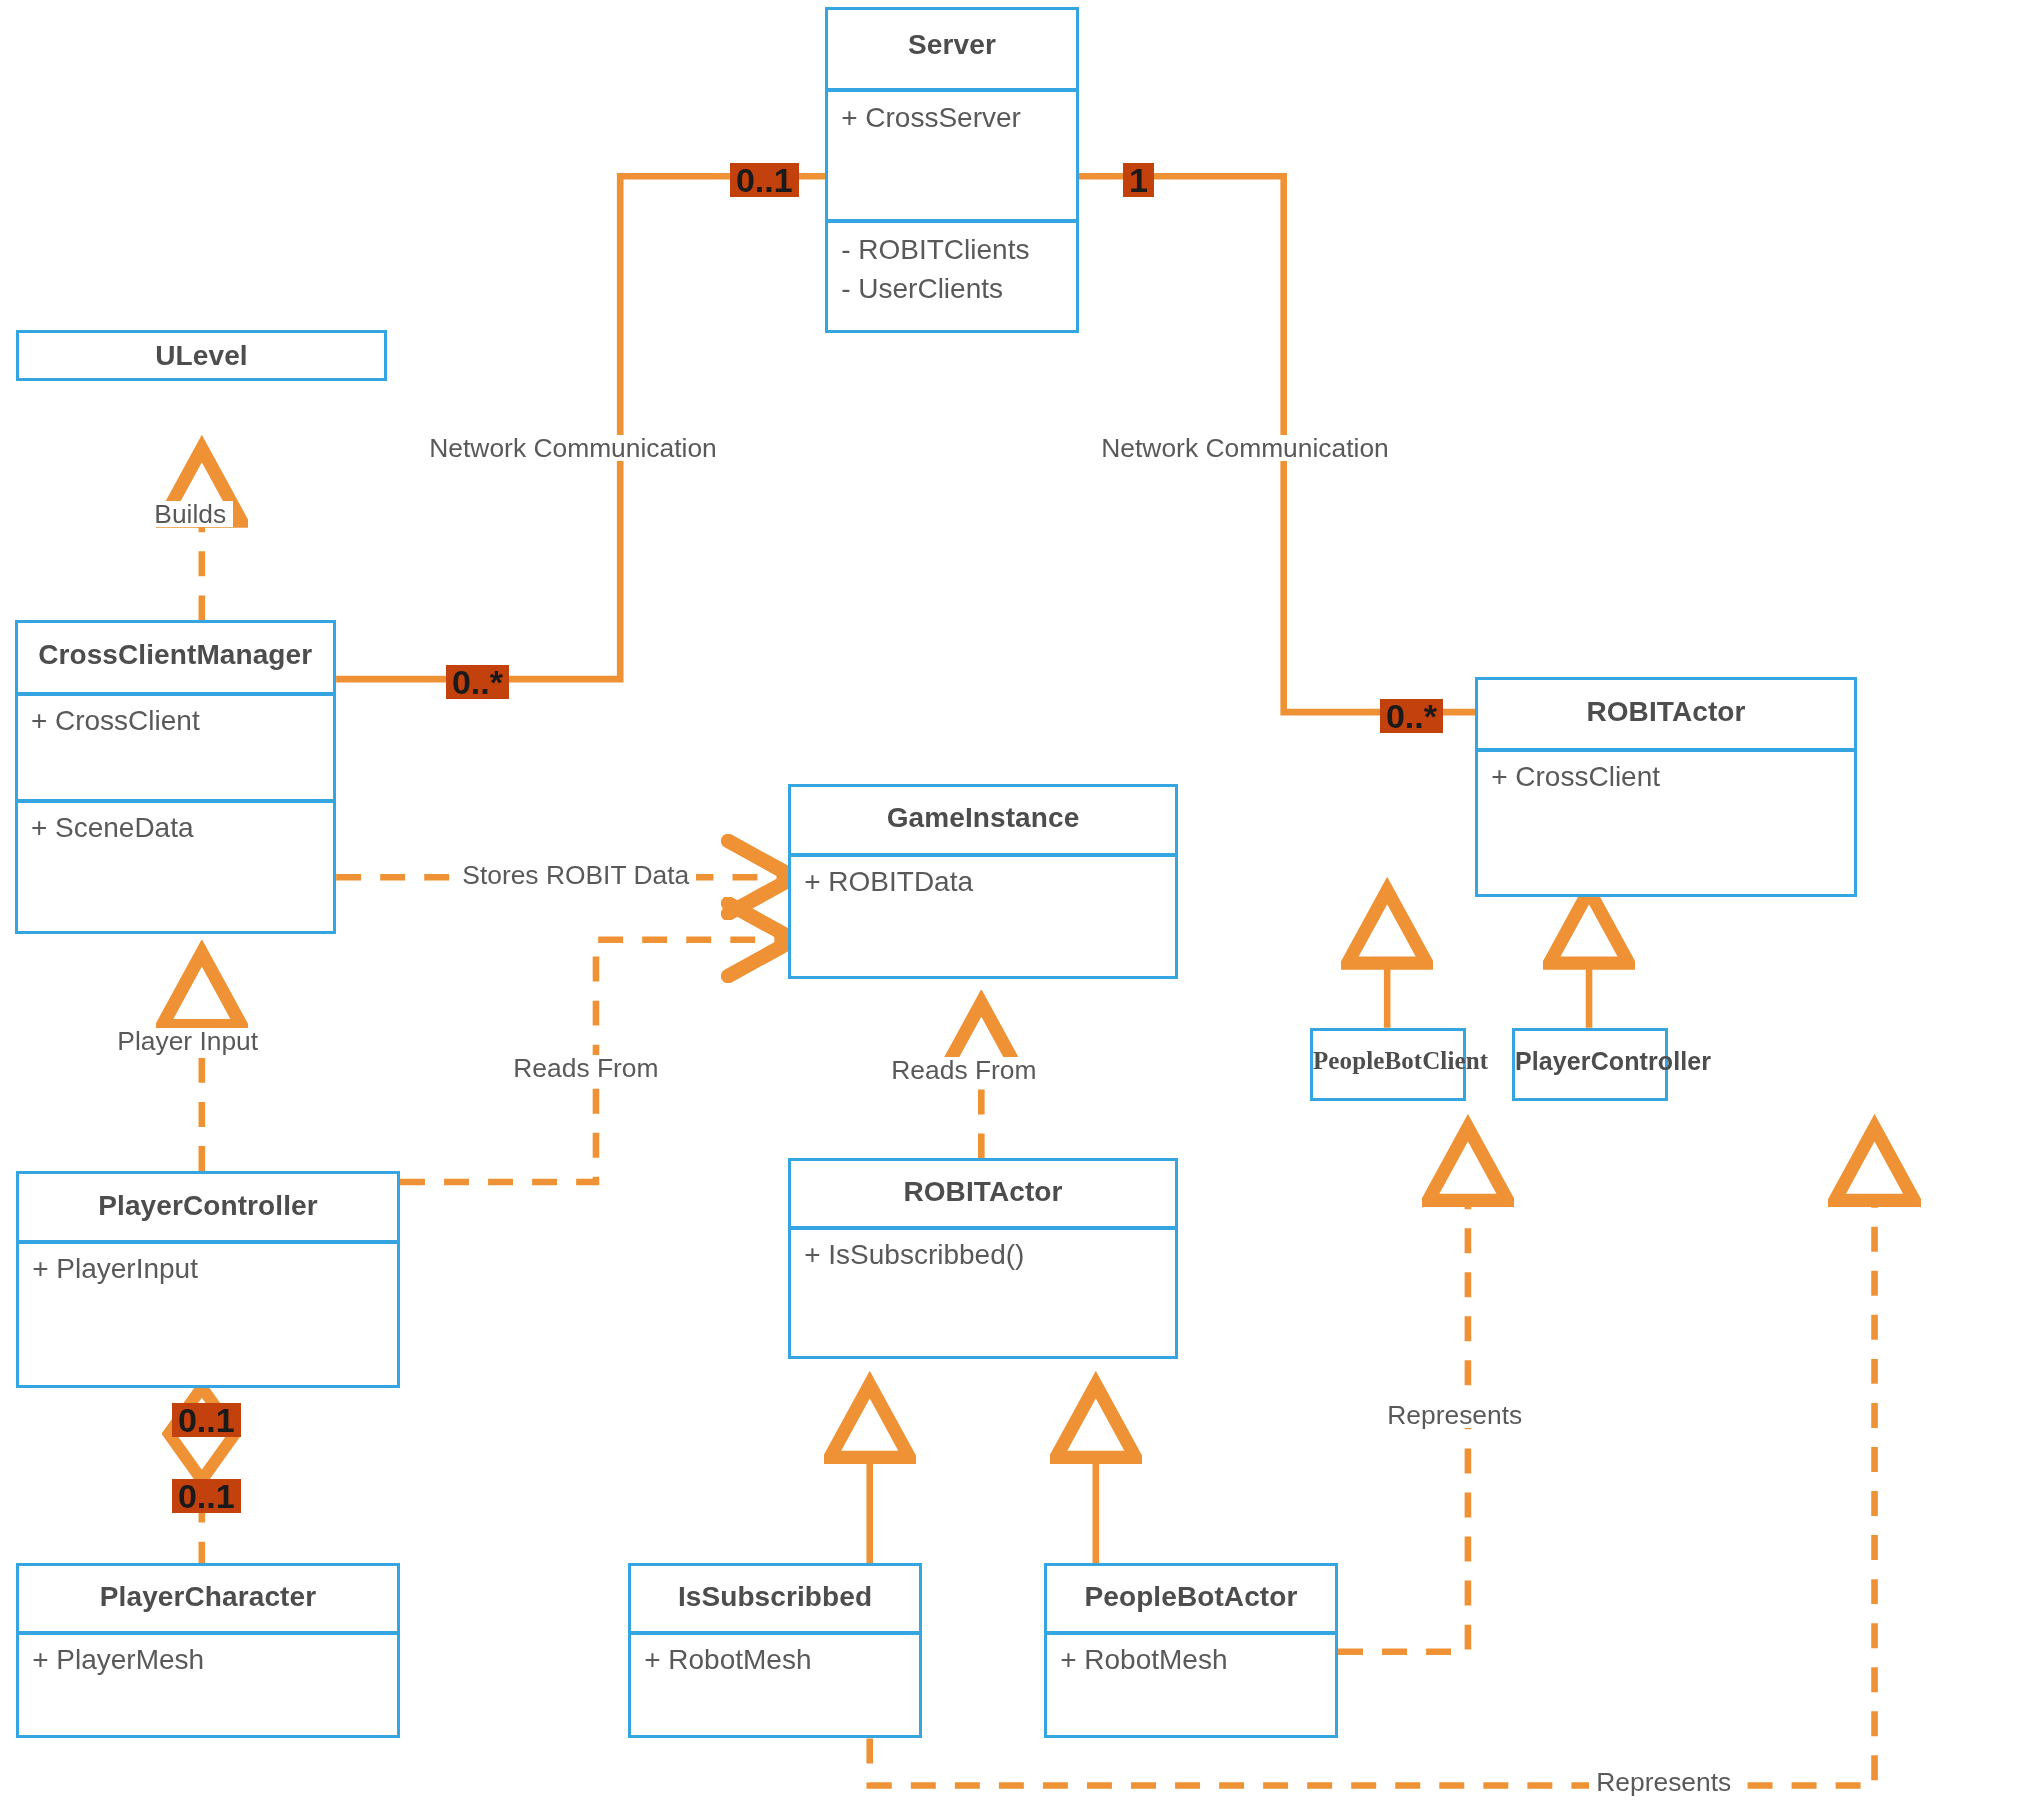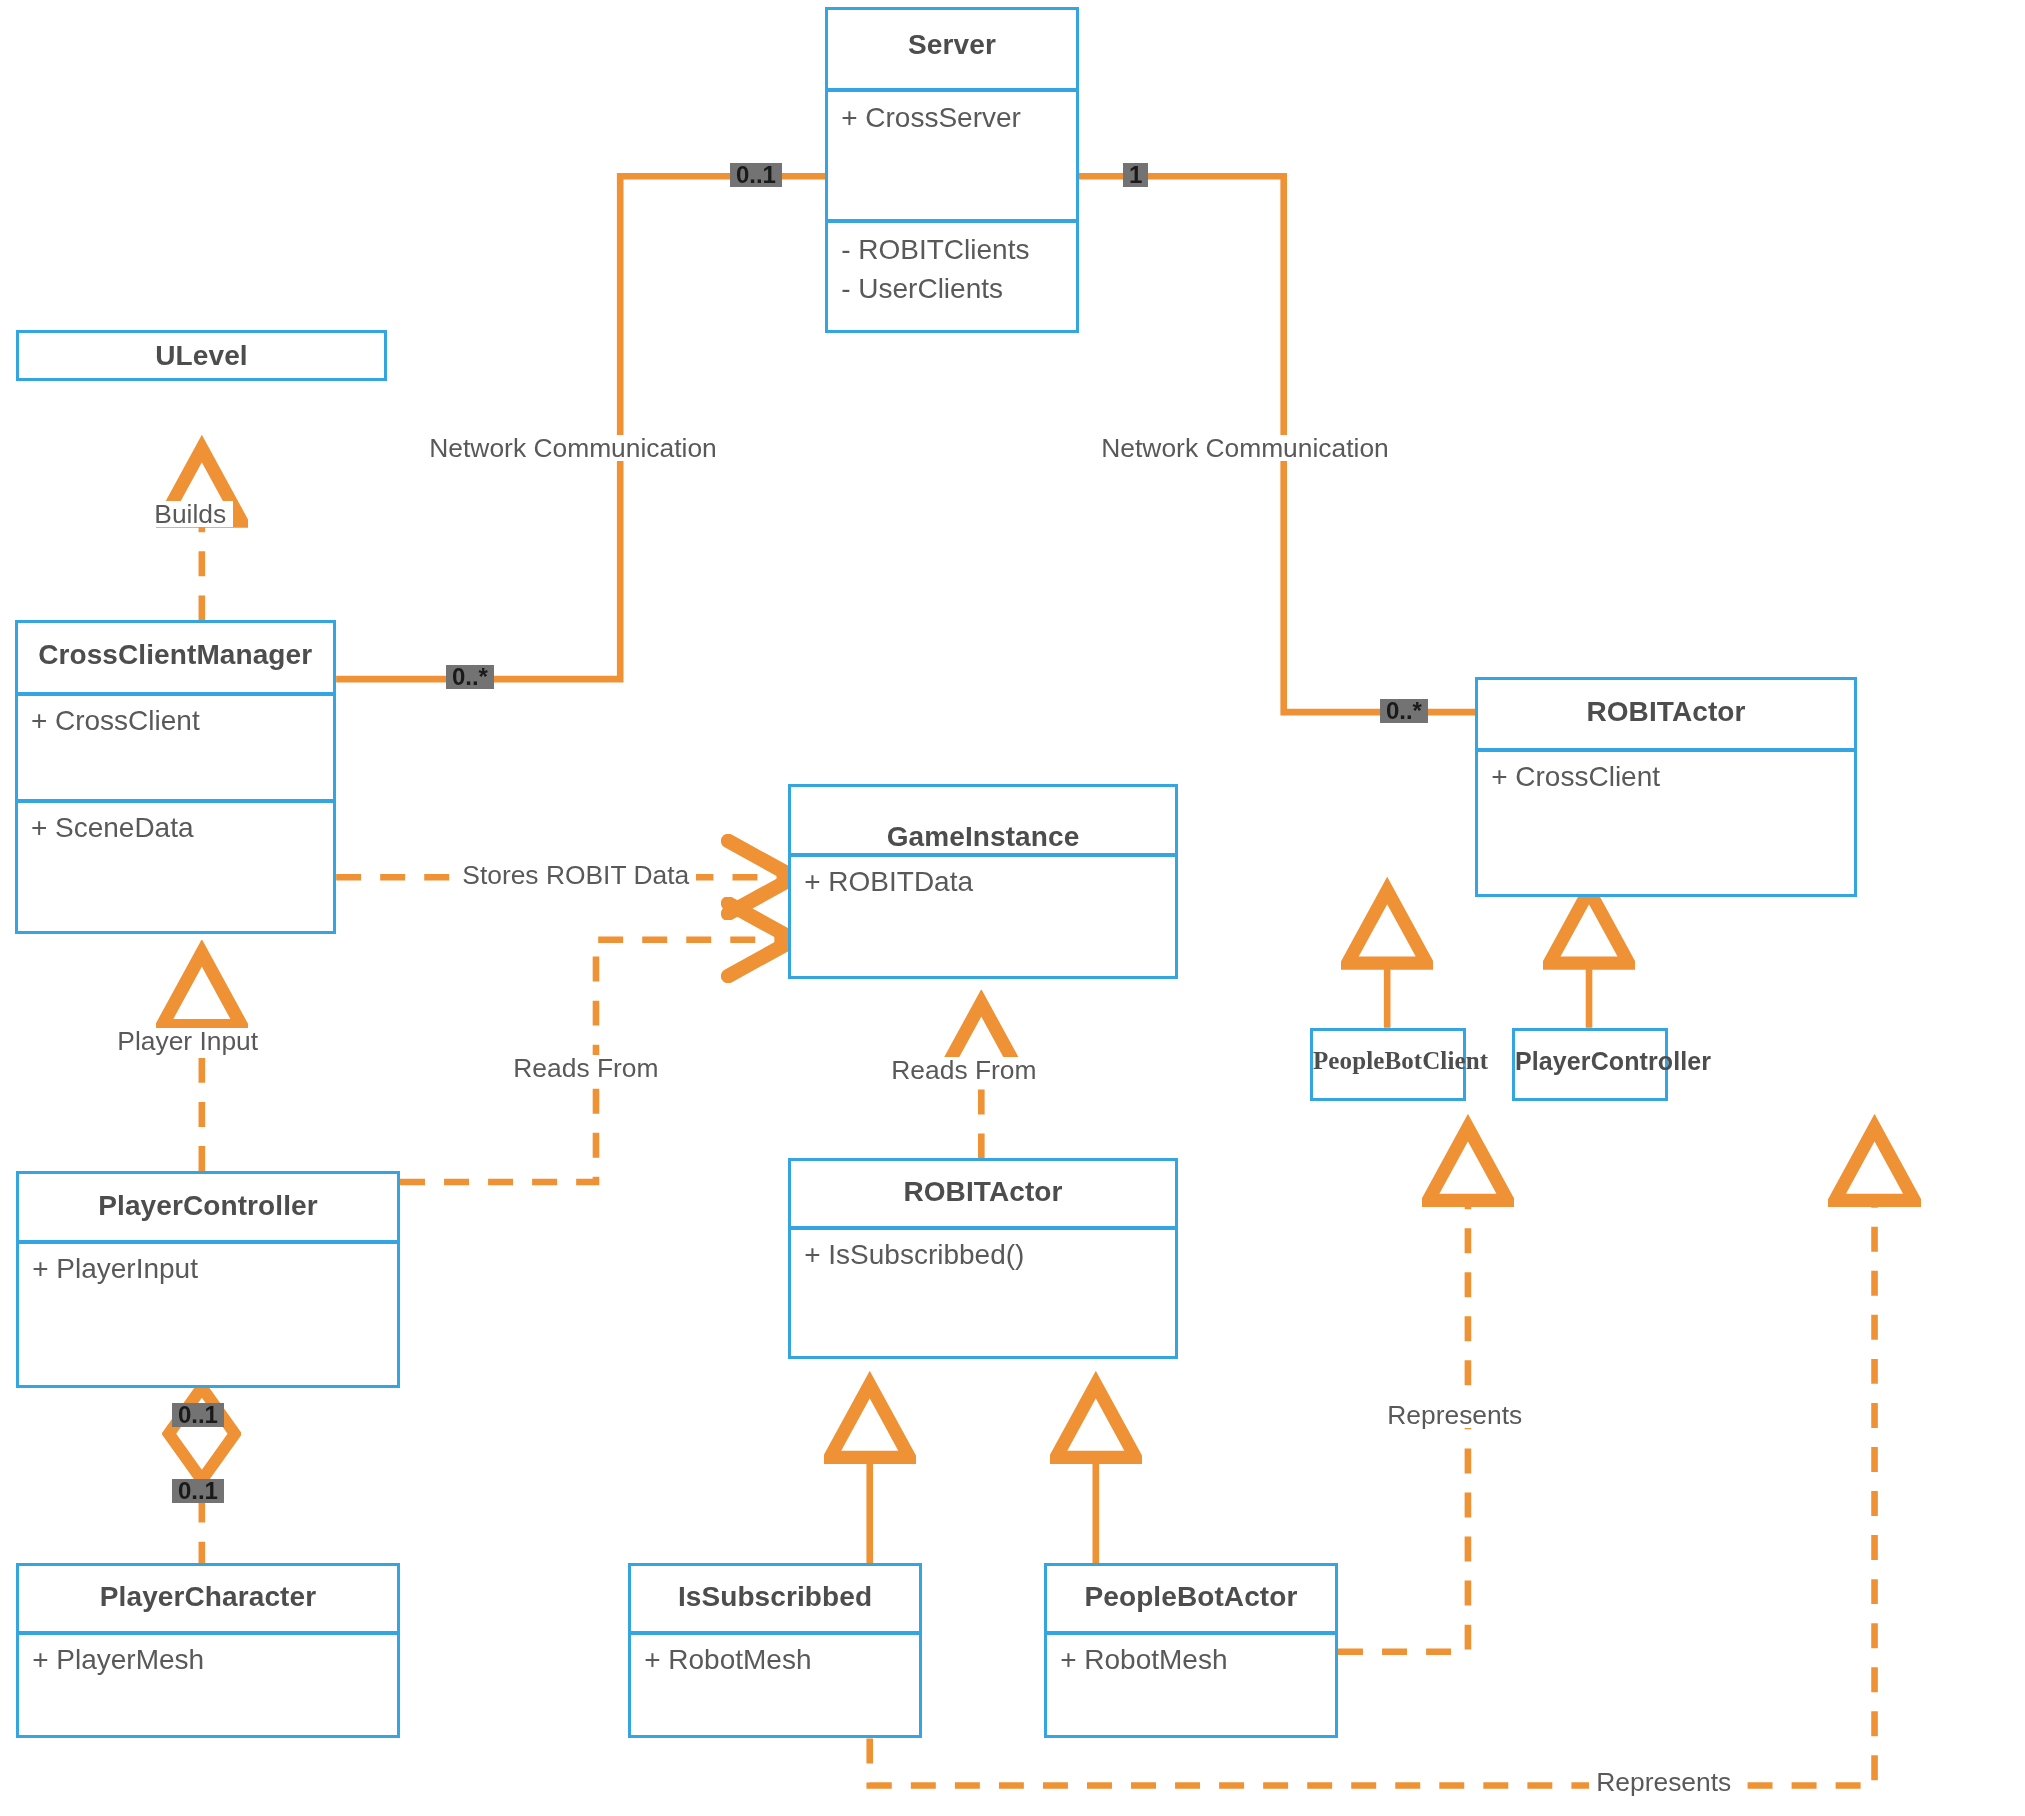--- a/index.html
+++ b/index.html
@@ -8,22 +8,22 @@
   svg{position:absolute;left:0;top:0;width:2025px;height:1817px;}
 
   .uml-box{position:absolute;box-sizing:border-box;border:3.7px solid var(--blue);background:#ffffff;}
   .uml-sep{position:absolute;left:0;right:0;height:3.7px;background:var(--blue);}
   .cls-title{position:absolute;left:0;right:0;text-align:center;font-weight:bold;
              color:#4d4d4d;font-size:28px;letter-spacing:0.1px;}
   .cls-attr{position:absolute;left:13.2px;color:#595959;font-size:28px;white-space:nowrap;}
 
   .edge-label{position:absolute;color:#595959;font-size:26.4px;white-space:nowrap;
               background:#ffffff;padding:0 7.3px;line-height:1;}
-  .mult-label{position:absolute;color:#1a1a1a;font-size:24px;font-weight:bold;
-              white-space:nowrap;background:#737373;padding:0 5.9px;line-height:1;}
+  .mult-label{position:absolute;color:#1a1a1a;font-size:34px;font-weight:bold;
+              white-space:nowrap;background:#c2410c;padding:0 5.9px;line-height:1;}
   :root{--blue:#34A5E0;--orange:#EE9235;}
 </style>
 </head>
 <body>
 
 <div id="canvas">
 
   <svg viewBox="0 0 2759 2475" preserveAspectRatio="none">
     <defs>
       <marker id="hollowTri" markerWidth="14" markerHeight="14" refX="11" refY="7" orient="auto" markerUnits="strokeWidth">
@@ -84,21 +84,21 @@
 
   <div class="uml-box" style="left:14.7px;top:620px;width:321px;height:314px;">
     <div class="cls-title" style="top:16px;">CrossClientManager</div>
     <div class="uml-sep" style="top:69px;"></div>
     <div class="cls-attr" style="top:82px;">+ CrossClient</div>
     <div class="uml-sep" style="top:176px;"></div>
     <div class="cls-attr" style="top:189px;">+ SceneData</div>
   </div>
 
   <div class="uml-box" style="left:788px;top:784px;width:390px;height:195px;">
-    <div class="cls-title" style="top:14.7px;margin-top:19px;">GameInstance</div>
+    <div class="cls-title" style="top:14.7px;">GameInstance</div>
     <div class="uml-sep" style="top:66px;"></div>
     <div class="cls-attr" style="top:79px;">+ ROBITData</div>
   </div>
 
   <div class="uml-box" style="left:1475px;top:677px;width:382px;height:220px;">
     <div class="cls-title" style="top:16px;">ROBITActor</div>
     <div class="uml-sep" style="top:68px;"></div>
     <div class="cls-attr" style="top:81px;">+ CrossClient</div>
   </div>
 

